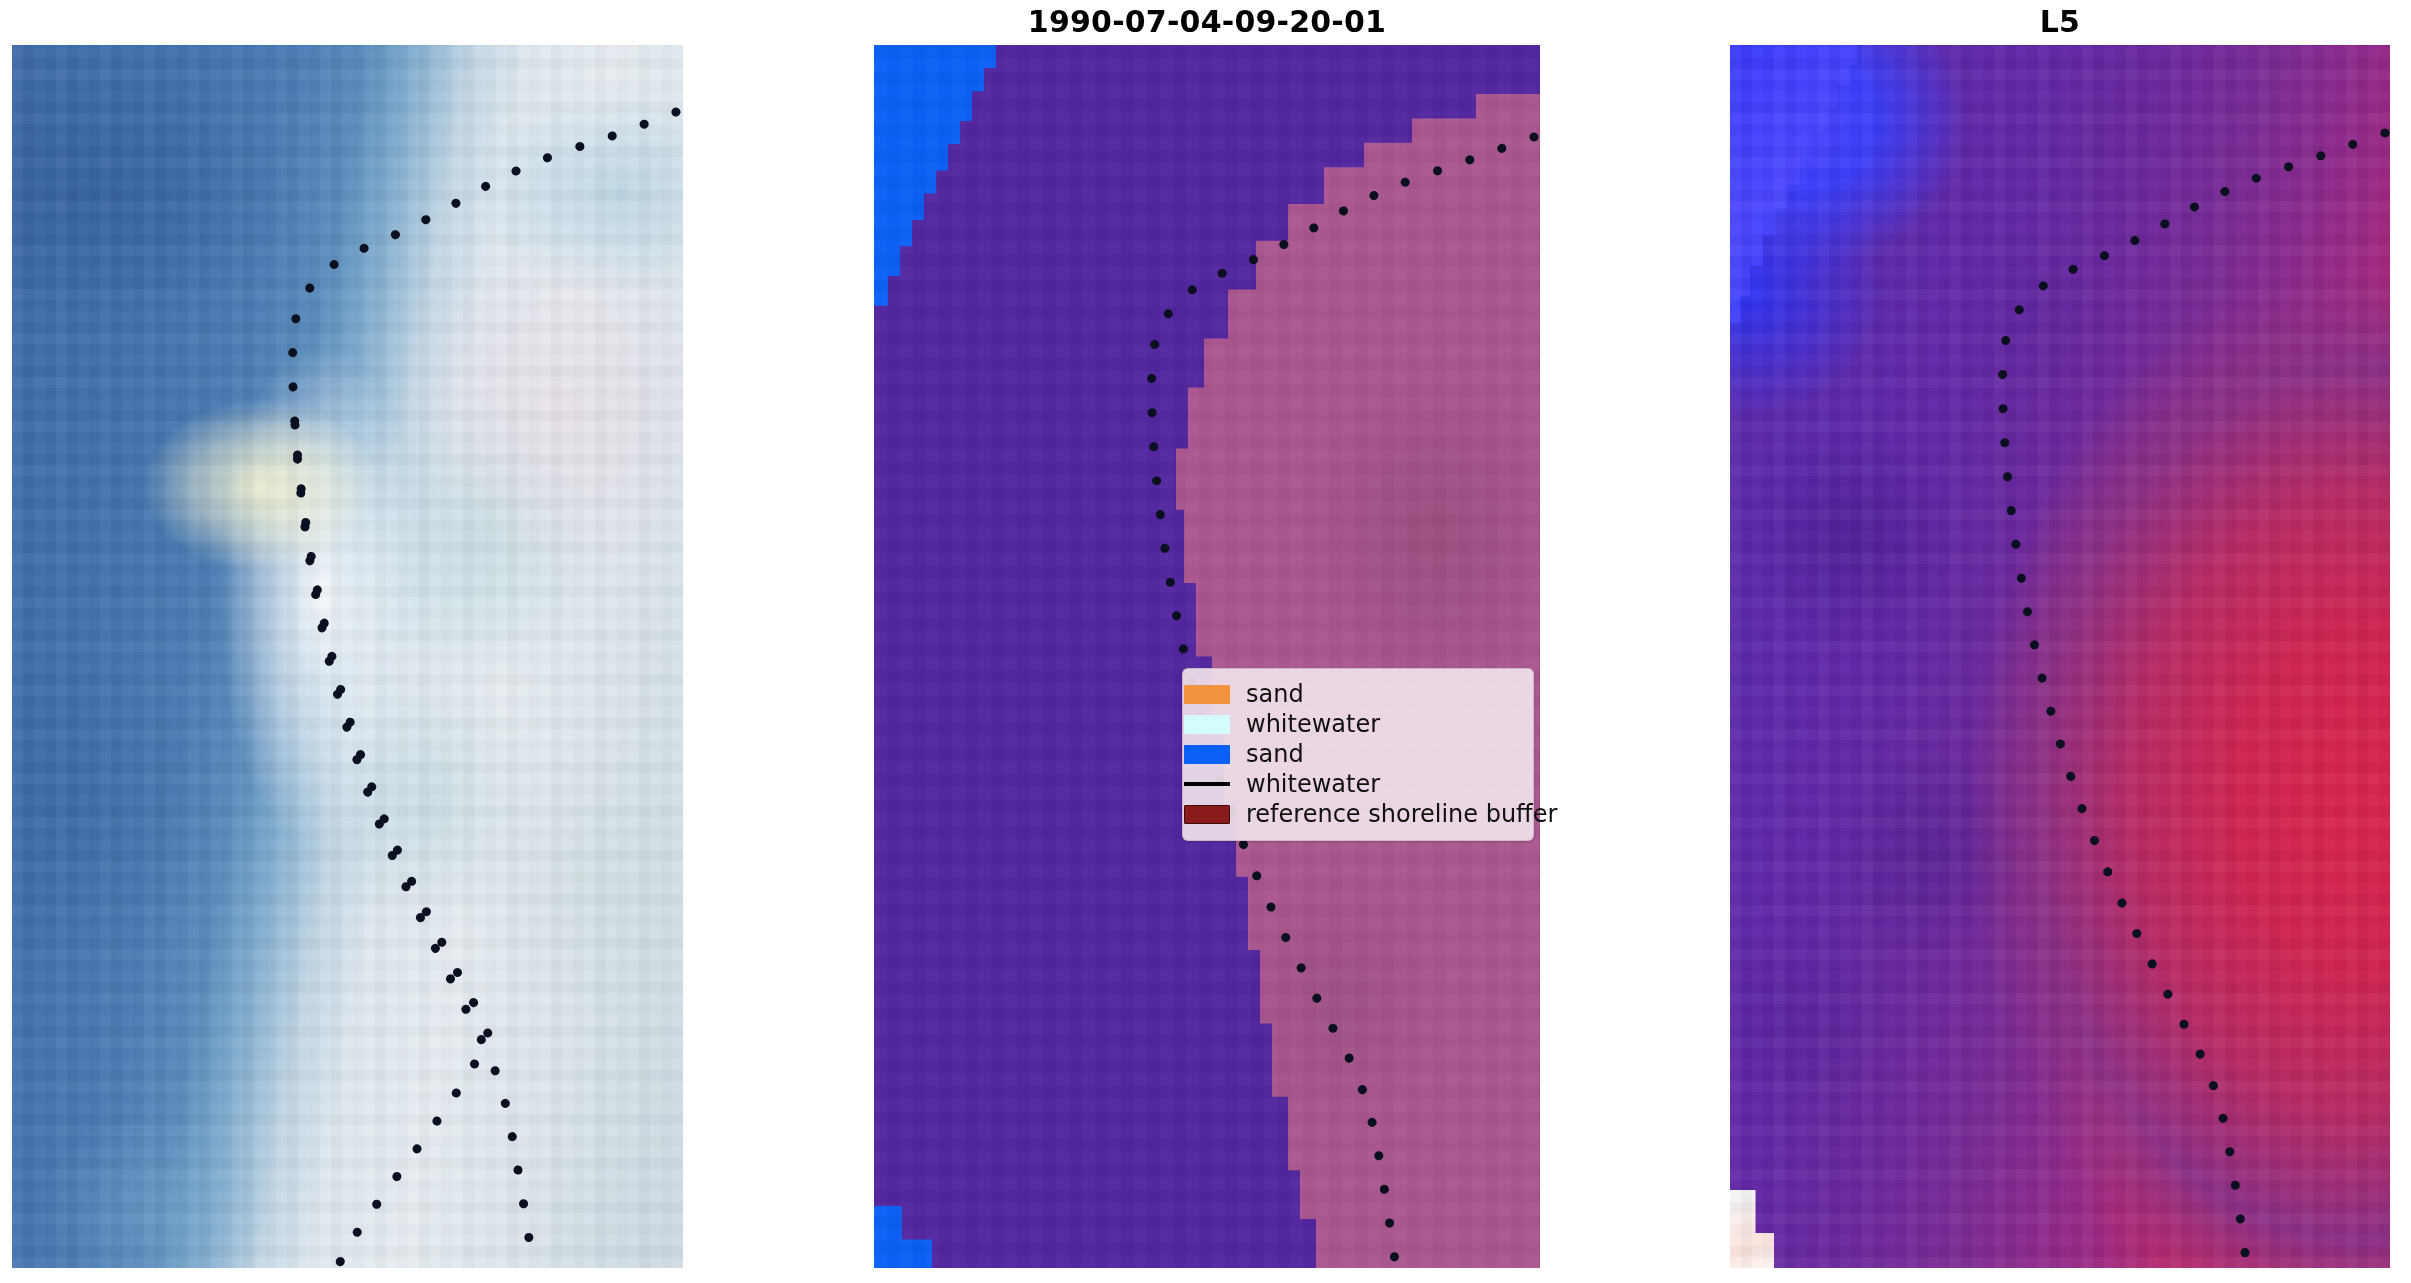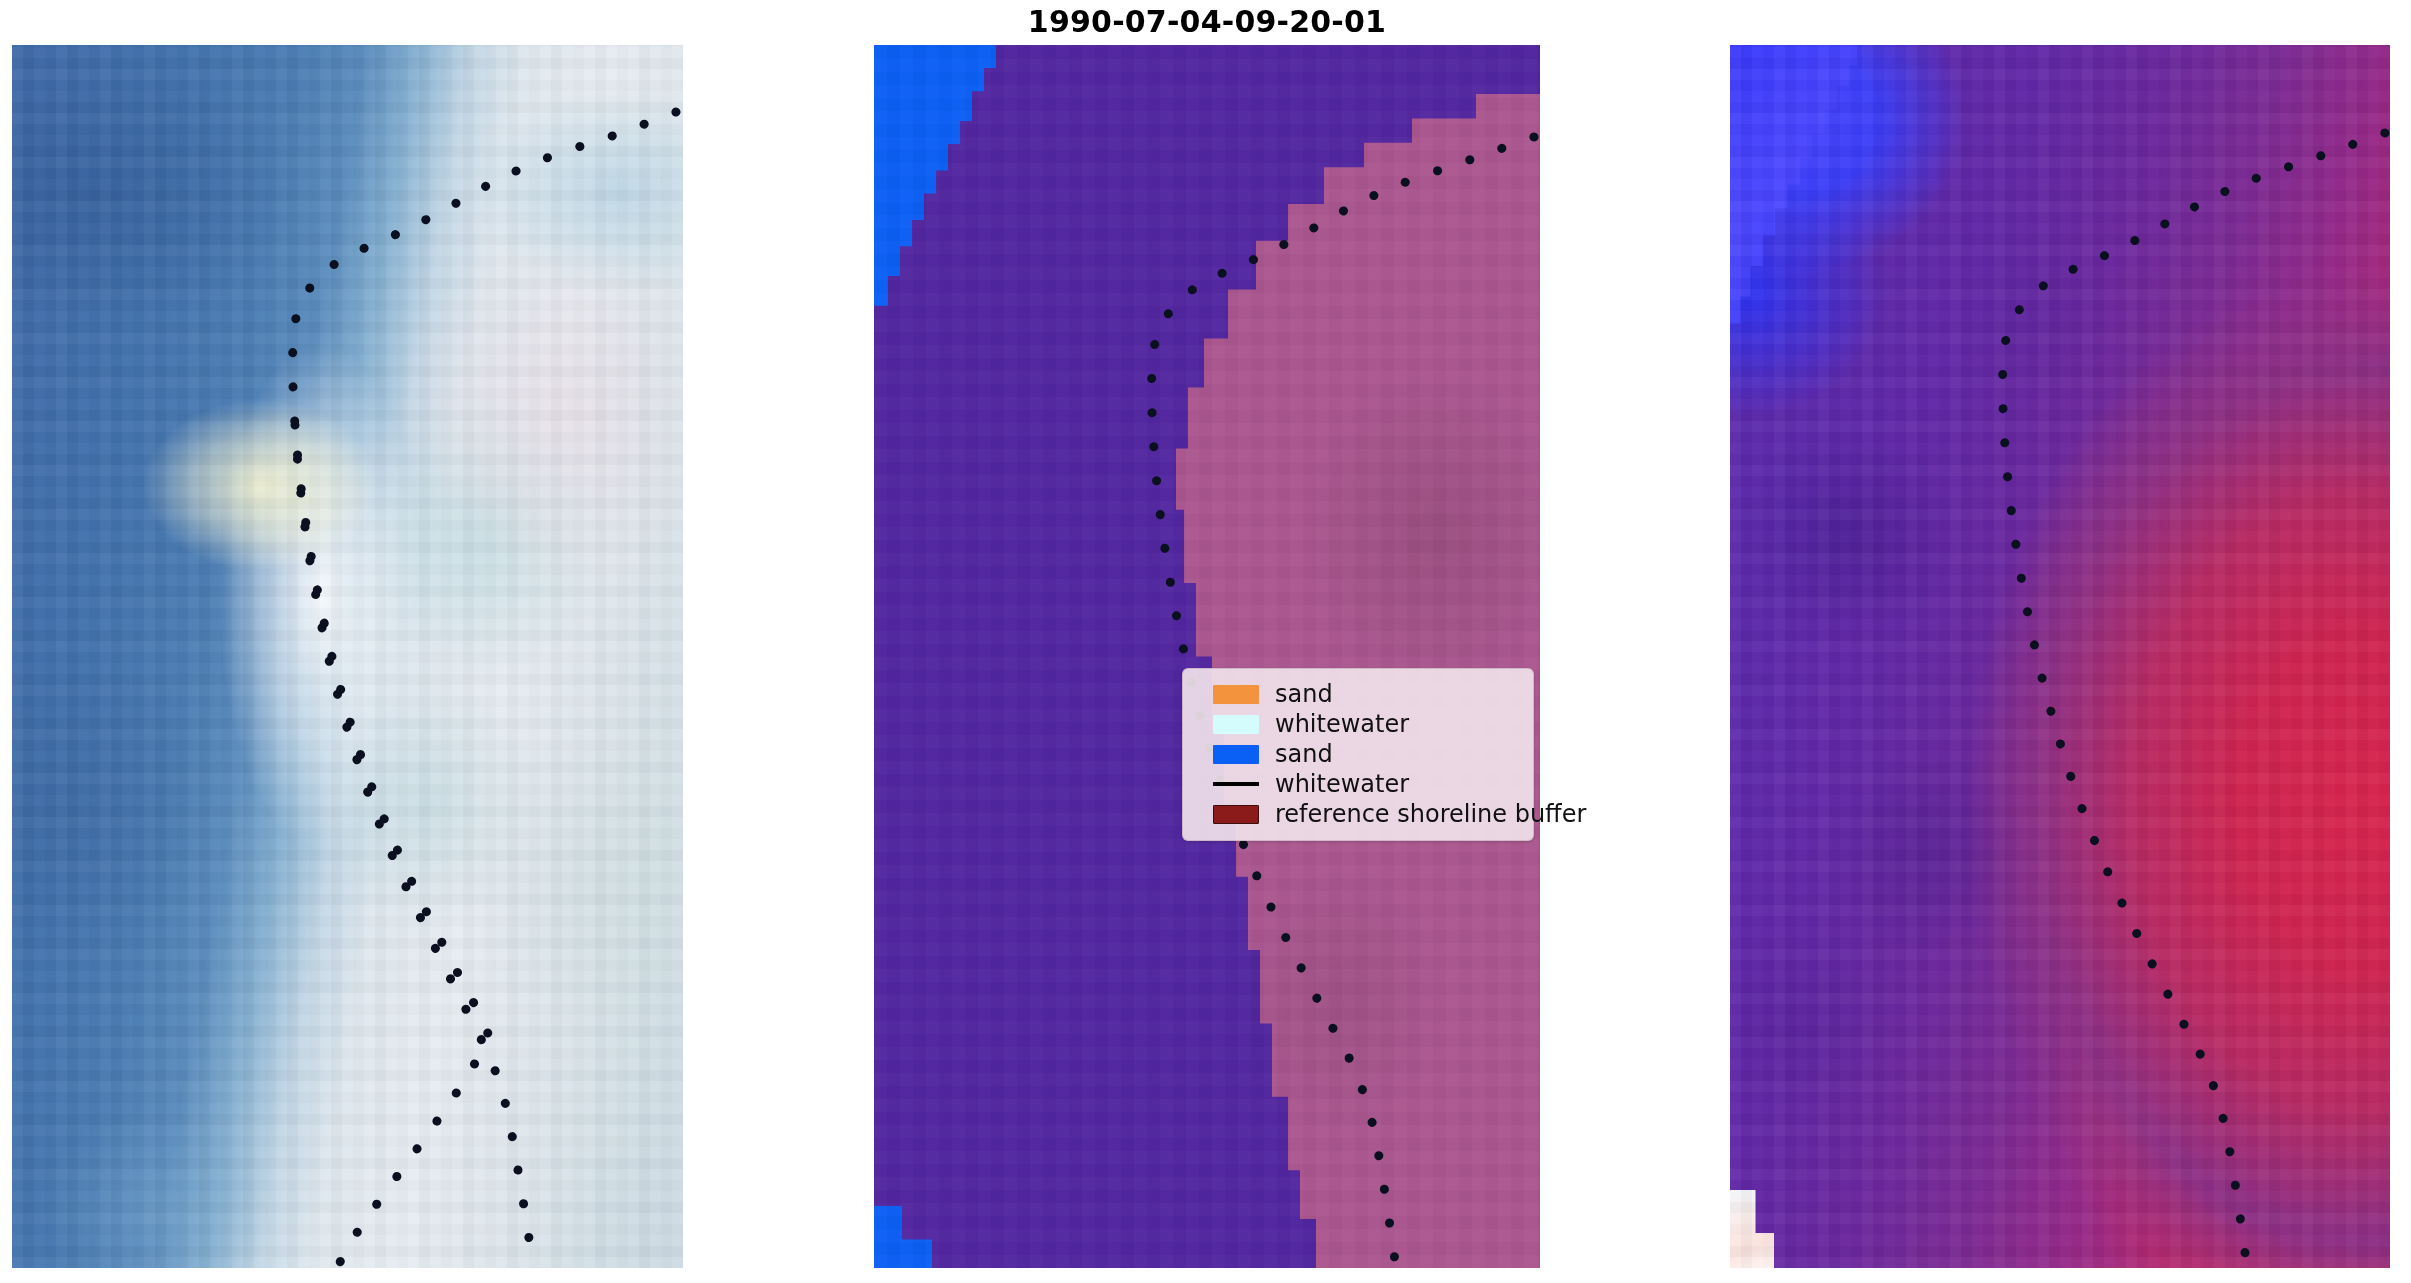--- a/index.html
+++ b/index.html
@@ -240,21 +240,21 @@
   
   #legend {
     position: absolute;
     left: 1182px;
     top: 668px;
     width: 352px;
     background: rgba(240,226,234,0.92);
     border: 1px solid rgba(160,130,150,0.35);
     border-radius: 6px;
     box-shadow: 0 1px 3px rgba(0,0,0,0.18);
-    padding: 10px 12px 11px 30px;
+    padding: 10px 12px 11px 1px;
     box-sizing: border-box;
   }
   .legend-row {
     display: flex;
     align-items: center;
     height: 30px;
   }
   .legend-swatch {
     width: 46px;
     height: 19px;
@@ -279,20 +279,21 @@
   }
 </style>
 </head>
 <body>
 
 <div id="figure">
 
 
   <div class="panel-title" id="title-class">1990-07-04-09-20-01</div>
 
+  <div class="panel-title" id="title-l5">L5</div>
 
   <div class="panel" id="panel-sar">
     <div class="raster sar-base"></div>
     <div class="raster sar-tint"></div>
     <div class="pixelate"></div>
     <svg class="shoreline-svg" viewBox="0 0 671 1223" preserveAspectRatio="none">
       <path class="shoreline-path" vector-effect="non-scaling-stroke" d="M 664 67 C 630 80 600 92 563 103
                C 520 117 487 133 455 152
                C 420 172 395 185 369 196
                C 340 208 315 220 300 240

